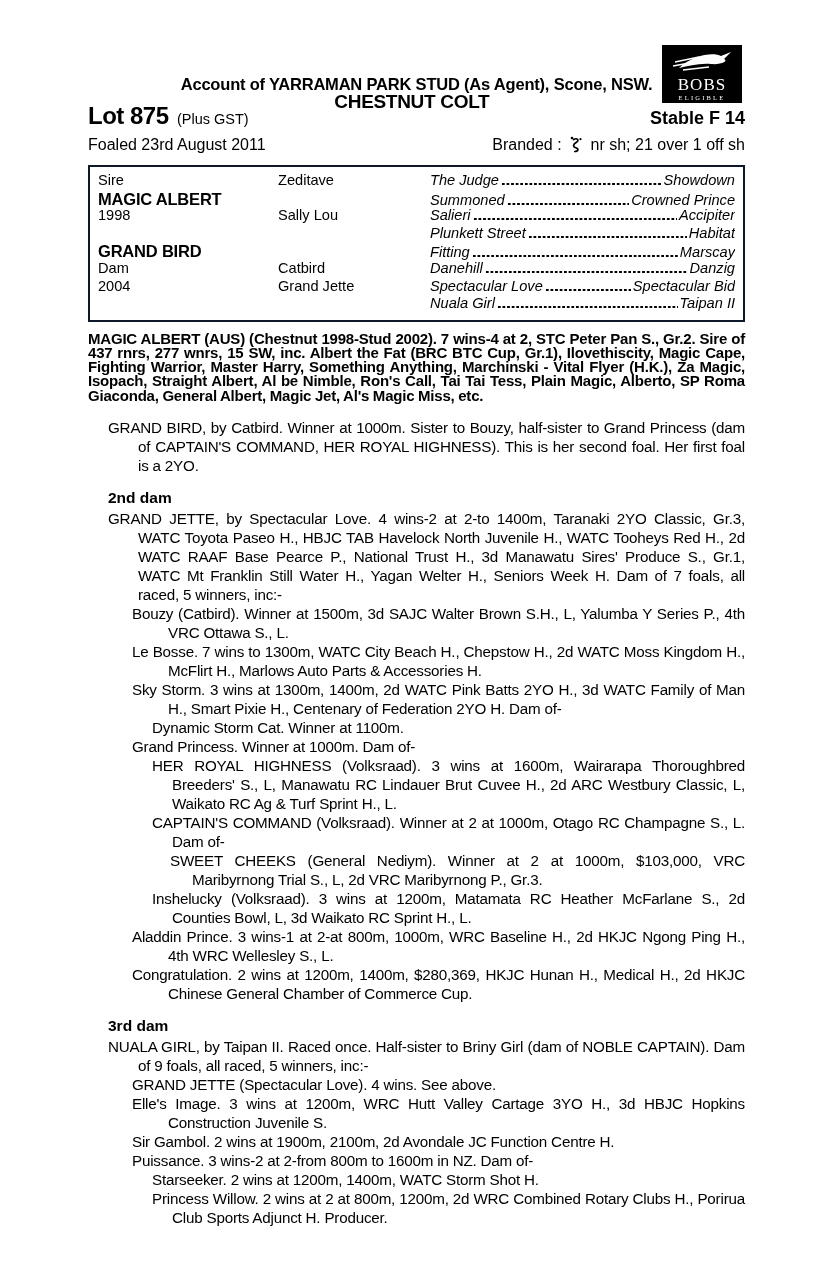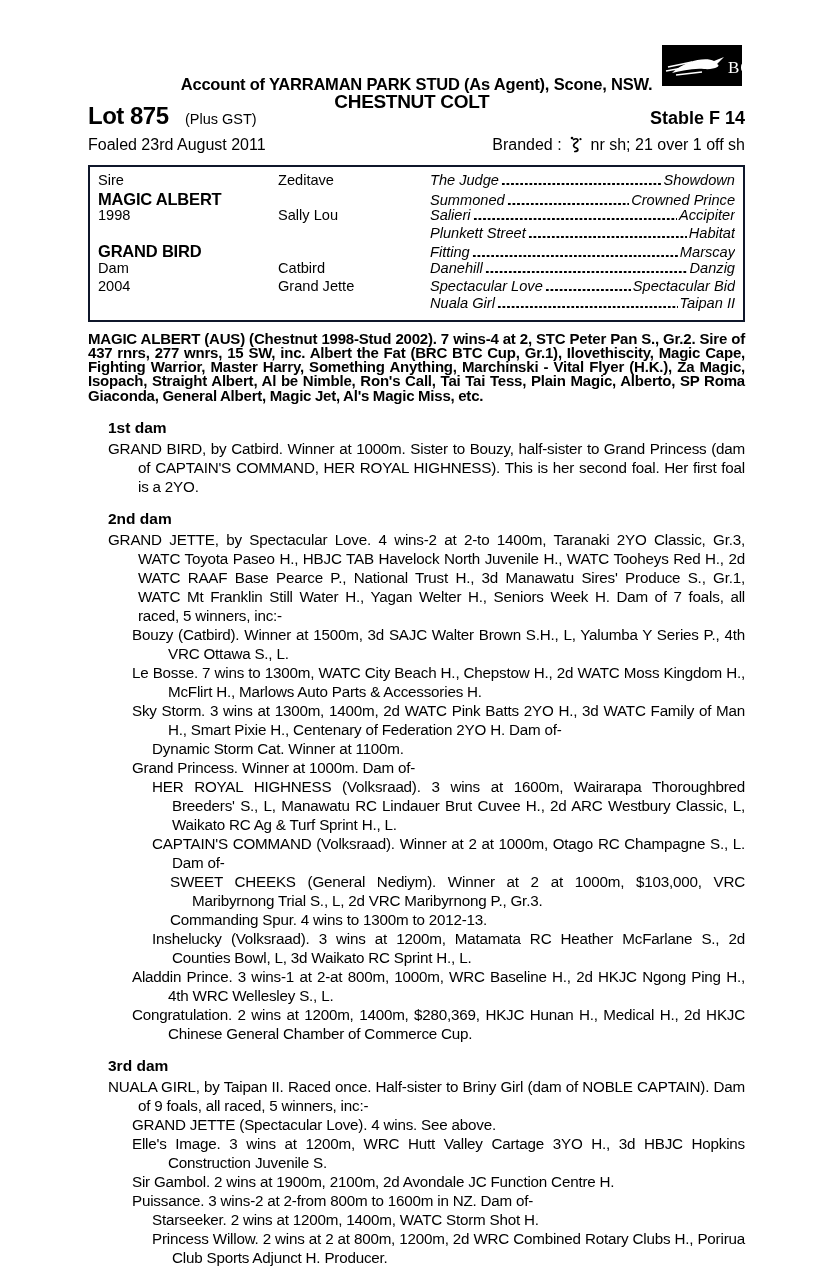--- a/index.html
+++ b/index.html
@@ -11,34 +11,34 @@
   .page{box-sizing:border-box;width:827px;padding:74px 82px 0 88px;position:relative;}
 
   
   .account{
     text-align:center;font-weight:700;font-size:16.5px;line-height:20px;
     letter-spacing:-0.2px;
   }
   .lot-row{position:relative;margin-top:6px;height:30px;}
   .lot-left{position:absolute;left:0;bottom:0;white-space:nowrap;}
   .lot-num{font-weight:700;font-size:24px;letter-spacing:-0.5px;}
-  .lot-gst{font-size:14.5px;margin-left:12px;}
+  .lot-gst{font-size:14.5px;margin-left:4px;}
   .colt-title{
     position:absolute;left:50%;transform:translateX(-53%);bottom:17px;
     font-weight:700;font-size:19px;letter-spacing:-0.3px;white-space:nowrap;
   }
   .stable{position:absolute;right:0;bottom:1px;font-weight:700;font-size:18px;white-space:nowrap;}
   .foaled-row{display:flex;justify-content:space-between;margin-top:5px;font-size:16px;line-height:20px;}
   .branded{white-space:nowrap;}
   .brand-glyph{display:inline-block;vertical-align:-3px;margin:0 3px;}
 
   
   .bobs{
-    position:absolute;top:45px;right:85px;width:80px;height:41px;background:#000;
-    display:flex;flex-direction:row;align-items:center;justify-content:flex-start;
+    position:absolute;top:45px;right:85px;width:80px;height:58px;background:#000;
+    display:flex;flex-direction:column;align-items:center;justify-content:flex-start;
     padding-top:3px;box-sizing:border-box;
   }
   .bobs-word{color:#fff;font-family:"Liberation Serif","DejaVu Serif",serif;font-size:17px;line-height:17px;letter-spacing:1px;}
   .bobs-sub{color:#fff;font-family:"Liberation Serif","DejaVu Serif",serif;font-size:6.5px;line-height:8px;letter-spacing:2.2px;margin-top:1px;}
 
   
   .ped-box{
     margin-top:7px;border:2px solid #0f172a;padding:5px 8px 7px 8px;
   }
   .ped-row{display:grid;grid-template-columns:180px 152px 1fr;align-items:baseline;height:17.6px;font-size:14.6px;}
@@ -182,33 +182,31 @@
           <span class="nm">Nuala Girl</span>
           <span class="dots"></span>
           <span class="rs">Taipan II</span>
         </span>
       </div>
     </div>
 
   <p class="sire-para">MAGIC ALBERT (AUS) (Chestnut 1998-Stud 2002). 7 wins-4 at 2, STC Peter Pan S., Gr.2. Sire of 437 rnrs, 277 wnrs, 15 SW, inc. Albert the Fat (BRC BTC Cup, Gr.1), Ilovethiscity, Magic Cape, Fighting Warrior, Master Harry, Something Anything, Marchinski - Vital Flyer (H.K.), Za Magic, Isopach, Straight Albert, Al be Nimble, Ron's Call, Tai Tai Tess, Plain Magic, Alberto, SP Roma Giaconda, General Albert, Magic Jet, Al's Magic Miss, etc.</p>
 
   <div id="dam-sections">
-      <div class="dam-heading">1st dam</div>
       <p class="para lvl0"><span>GRAND BIRD, by Catbird. </span><b>Winner</b><span> at 1000m. Sister to </span><b>Bouzy</b><span>, half-sister to Grand Princess (dam of </span><b>CAPTAIN'S COMMAND</b><span>, </span><b>HER ROYAL HIGHNESS</b><span>). This is her second foal. Her first foal is a 2YO.</span></p>
       <div class="dam-heading">2nd dam</div>
       <p class="para lvl0"><b>GRAND JETTE</b><span>, by Spectacular Love. </span><b>4 wins</b><span>-2 at 2-to 1400m, Taranaki 2YO Classic, </span><b>Gr.3</b><span>, WATC Toyota Paseo H., HBJC TAB Havelock North Juvenile H., WATC Tooheys Red H., 2d WATC RAAF Base Pearce P., National Trust H., 3d Manawatu Sires' Produce S., </span><b>Gr.1</b><span>, WATC Mt Franklin Still Water H., Yagan Welter H., Seniors Week H. Dam of 7 foals, all raced, </span><b>5 winners</b><span>, inc:-</span></p>
       <p class="para lvl1"><b>Bouzy</b><span> (Catbird). </span><b>Winner</b><span> at 1500m, 3d SAJC Walter Brown S.H., </span><b>L</b><span>, Yalumba Y Series P., 4th VRC Ottawa S., </span><b>L</b><span>.</span></p>
       <p class="para lvl1"><span>Le Bosse. </span><b>7 wins</b><span> to 1300m, WATC City Beach H., Chepstow H., 2d WATC Moss Kingdom H., McFlirt H., Marlows Auto Parts &amp; Accessories H.</span></p>
       <p class="para lvl1"><span>Sky Storm. </span><b>3 wins</b><span> at 1300m, 1400m, 2d WATC Pink Batts 2YO H., 3d WATC Family of Man H., Smart Pixie H., Centenary of Federation 2YO H. Dam of-</span></p>
       <p class="para lvl2"><span>Dynamic Storm Cat. </span><b>Winner</b><span> at 1100m.</span></p>
       <p class="para lvl1"><span>Grand Princess. </span><b>Winner</b><span> at 1000m. Dam of-</span></p>
       <p class="para lvl2"><b>HER ROYAL HIGHNESS</b><span> (Volksraad). </span><b>3 wins</b><span> at 1600m, Wairarapa Thoroughbred Breeders' S., </span><b>L</b><span>, Manawatu RC Lindauer Brut Cuvee H., 2d ARC Westbury Classic, </span><b>L</b><span>, Waikato RC Ag &amp; Turf Sprint H., </span><b>L</b><span>.</span></p>
       <p class="para lvl2"><b>CAPTAIN'S COMMAND</b><span> (Volksraad). </span><b>Winner</b><span> at 2 at 1000m, Otago RC Champagne S., </span><b>L</b><span>. Dam of-</span></p>
       <p class="para lvl3"><b>SWEET CHEEKS</b><span> (General Nediym). </span><b>Winner</b><span> at 2 at 1000m, $103,000, VRC Maribyrnong Trial S., </span><b>L</b><span>, 2d VRC Maribyrnong P., </span><b>Gr.3</b><span>.</span></p>
-      <p class="para lvl3"><span>Commanding Spur. </span><b>4 wins</b><span> to 1300m to 2012-13.</span></p>
       <p class="para lvl2"><b>Inshelucky</b><span> (Volksraad). </span><b>3 wins</b><span> at 1200m, Matamata RC Heather McFarlane S., 2d Counties Bowl, </span><b>L</b><span>, 3d Waikato RC Sprint H., </span><b>L</b><span>.</span></p>
       <p class="para lvl1"><span>Aladdin Prince. </span><b>3 wins</b><span>-1 at 2-at 800m, 1000m, WRC Baseline H., 2d HKJC Ngong Ping H., 4th WRC Wellesley S., </span><b>L</b><span>.</span></p>
       <p class="para lvl1"><span>Congratulation. </span><b>2 wins</b><span> at 1200m, 1400m, $280,369, HKJC Hunan H., Medical H., 2d HKJC Chinese General Chamber of Commerce Cup.</span></p>
       <div class="dam-heading">3rd dam</div>
       <p class="para lvl0"><span>NUALA GIRL, by Taipan II. Raced once. Half-sister to Briny Girl (dam of </span><b>NOBLE CAPTAIN</b><span>). Dam of 9 foals, all raced, </span><b>5 winners</b><span>, inc:-</span></p>
       <p class="para lvl1"><b>GRAND JETTE</b><span> (Spectacular Love). </span><b>4 wins</b><span>. See above.</span></p>
       <p class="para lvl1"><span>Elle's Image. </span><b>3 wins</b><span> at 1200m, WRC Hutt Valley Cartage 3YO H., 3d HBJC Hopkins Construction Juvenile S.</span></p>
       <p class="para lvl1"><span>Sir Gambol. </span><b>2 wins</b><span> at 1900m, 2100m, 2d Avondale JC Function Centre H.</span></p>
       <p class="para lvl1"><span>Puissance. </span><b>3 wins</b><span>-2 at 2-from 800m to 1600m in NZ. Dam of-</span></p>
       <p class="para lvl2"><span>Starseeker. </span><b>2 wins</b><span> at 1200m, 1400m, WATC Storm Shot H.</span></p>

